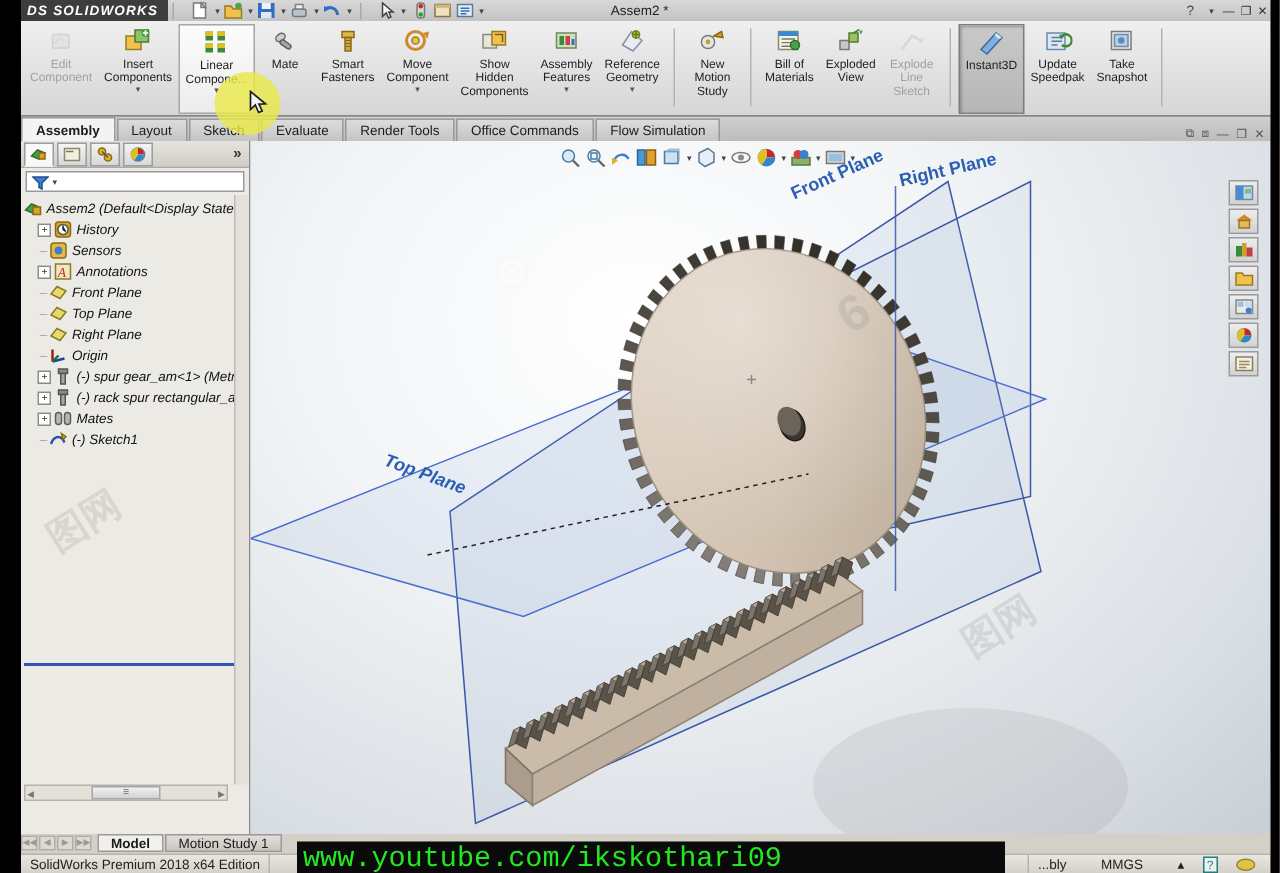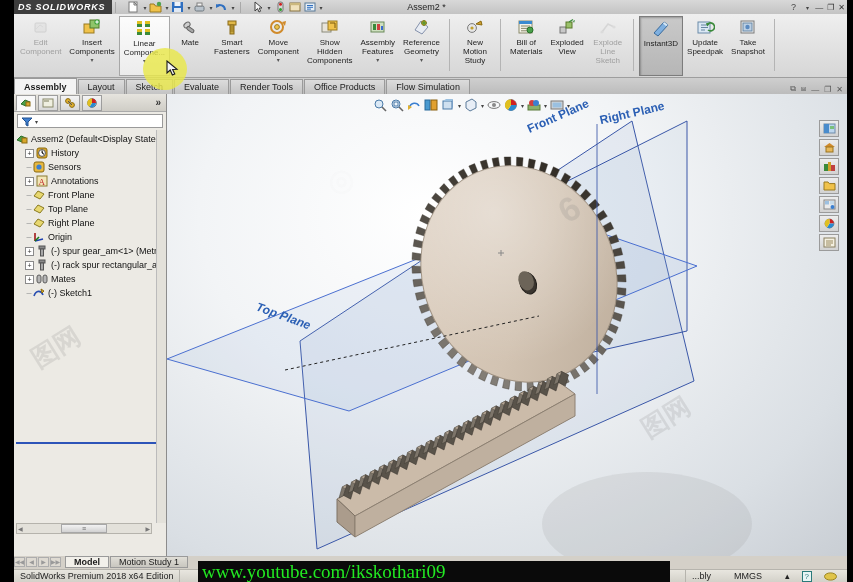--- a/index.html
+++ b/index.html
@@ -70,21 +70,21 @@
   .fm-tab { width:20px; height:16px; margin-right:2px; border:1px solid #9d9d9d;
             background:linear-gradient(#f4f4f4,#d8d8d8); display:flex; align-items:center;
             justify-content:center; }
   .fm-tab.sel { background:#f9f9f9; border-bottom-color:#f9f9f9; }
   .fm-more { margin-left:auto; margin-right:5px; font-weight:bold; font-size:10px; color:#333; }
   .fm-filter { height:14px; margin:2px 3px; background:#fff; border:1px solid #9a9a9a;
                display:flex; align-items:center; padding-left:3px; }
   .tree { position:absolute; top:36px; left:0; right:0; bottom:22px; overflow:hidden;
           background:#eceae4; padding-top:2px; }
   .trow { height:14px; display:flex; align-items:center; font-size:9px; white-space:nowrap;
-          padding-left:2px; color:#111; }
+          padding-left:2px; color:#111;font-style:italic; }
   .tplus { width:9px; height:9px; border:1px solid #8a8a8a; background:#fff; font-size:7px;
            line-height:7px; text-align:center; color:#333; margin-right:2px; flex:0 0 9px; }
   .tdash { width:8px; flex:0 0 8px; color:#9a9a9a; font-size:9px; text-align:center; }
   .ticon { width:12px; height:12px; margin-right:3px; flex:0 0 12px; position:relative; }
   .sel-line { position:absolute; left:2px; right:8px; height:2px; background:#2d54b8; }
   .fm-hscroll { position:absolute; left:2px; right:14px; bottom:22px; height:11px;
                 background:#e3e1da; border:1px solid #b5b3ac; display:flex; align-items:center;
                 justify-content:space-between; padding:0 1px; }
   .hs-thumb { width:46px; height:9px; background:linear-gradient(#f2f2f2,#d2d2d2);
               border:1px solid #a7a7a7; font-size:7px; text-align:center; color:#666; }
@@ -113,21 +113,21 @@
           font-size:6px; color:#9a9a9a; text-align:center; line-height:9px; }
   .mstab { height:12px; padding:0 8px; font-size:9px; display:flex; align-items:center;
            border:1px solid #9a9a9a; background:linear-gradient(#e0ded7,#c8c6bf); margin-right:1px; }
   .mstab.active { background:#f2f0ea; font-weight:bold; }
   .sbar { position:absolute; left:14px; top:13px; right:6px; height:13px;
           background:linear-gradient(#e8e6df,#d3d1c9); border-top:1px solid #b6b4ad;
           display:flex; align-items:center; font-size:9px; color:#222; }
   .sbar .seg { padding:0 6px; height:13px; display:flex; align-items:center;
                border-right:1px solid #b6b4ad; }
   .overlay-url { position:absolute; left:198px; top:561px; height:21px; background:#0a0a0a;
-                 color:#22e822; font-size:19px; font-family:Liberation Serif, serif;
+                 color:#22e822; font-size:19px; font-family:Liberation Mono, monospace;
                  letter-spacing:0px; z-index:50; padding:0 4px; white-space:nowrap;
                  display:flex; align-items:center; overflow:hidden; width:472px; }
 
   
   .wm { position:absolute; color:rgba(120,120,120,.17); font-size:26px; font-weight:bold;
         transform:rotate(-32deg); pointer-events:none; z-index:3; }
 
   
   .cursor-glow { position:absolute; left:143px; top:48px; width:44px; height:42px;
                  border-radius:50%; background:#e9e84a; opacity:.82; z-index:30; }
@@ -389,21 +389,21 @@
         <div class="tab">
           <span>Sketch</span>
         </div>
         <div class="tab">
           <span>Evaluate</span>
         </div>
         <div class="tab">
           <span>Render Tools</span>
         </div>
         <div class="tab">
-          <span>Office Products</span>
+          <span>Office Commands</span>
         </div>
         <div class="tab">
           <span>Flow Simulation</span>
         </div>
       </div>
     <div class="tabs-right">
       <span class="winbtn">⧉</span>
       <span class="winbtn">⧈</span>
       <span class="winbtn">—</span>
       <span class="winbtn">❐</span>

